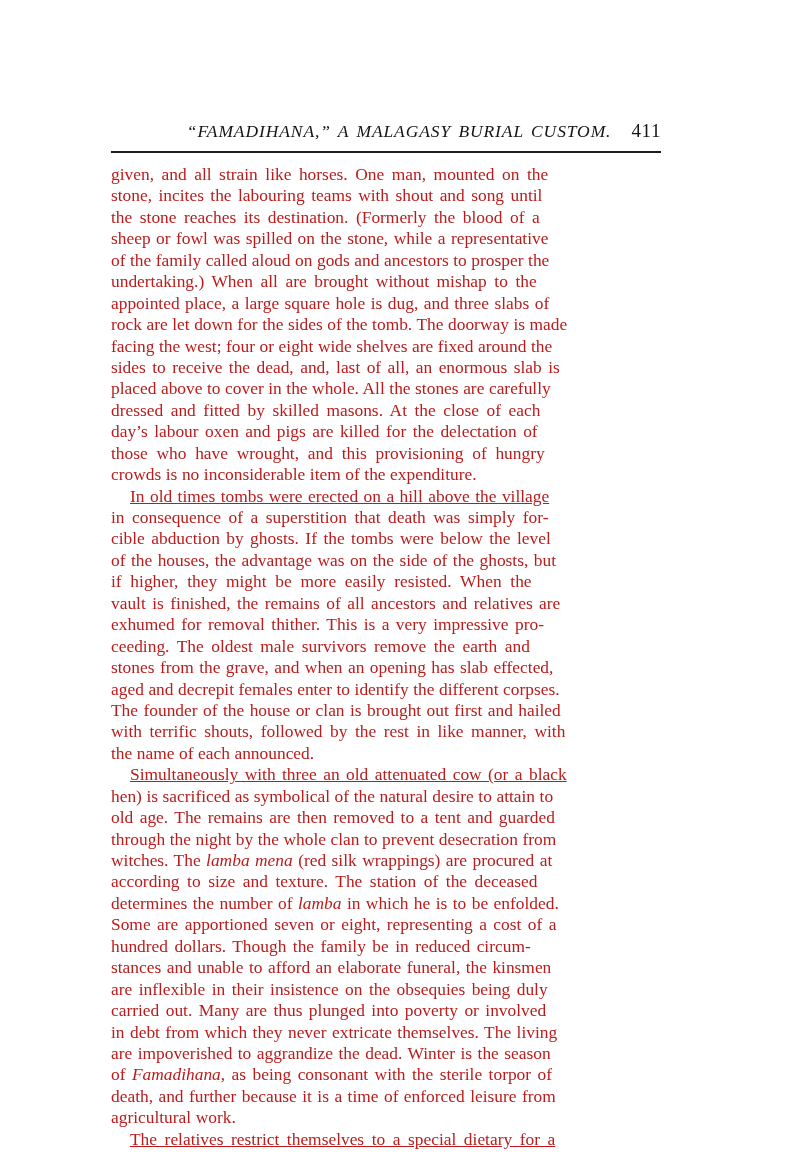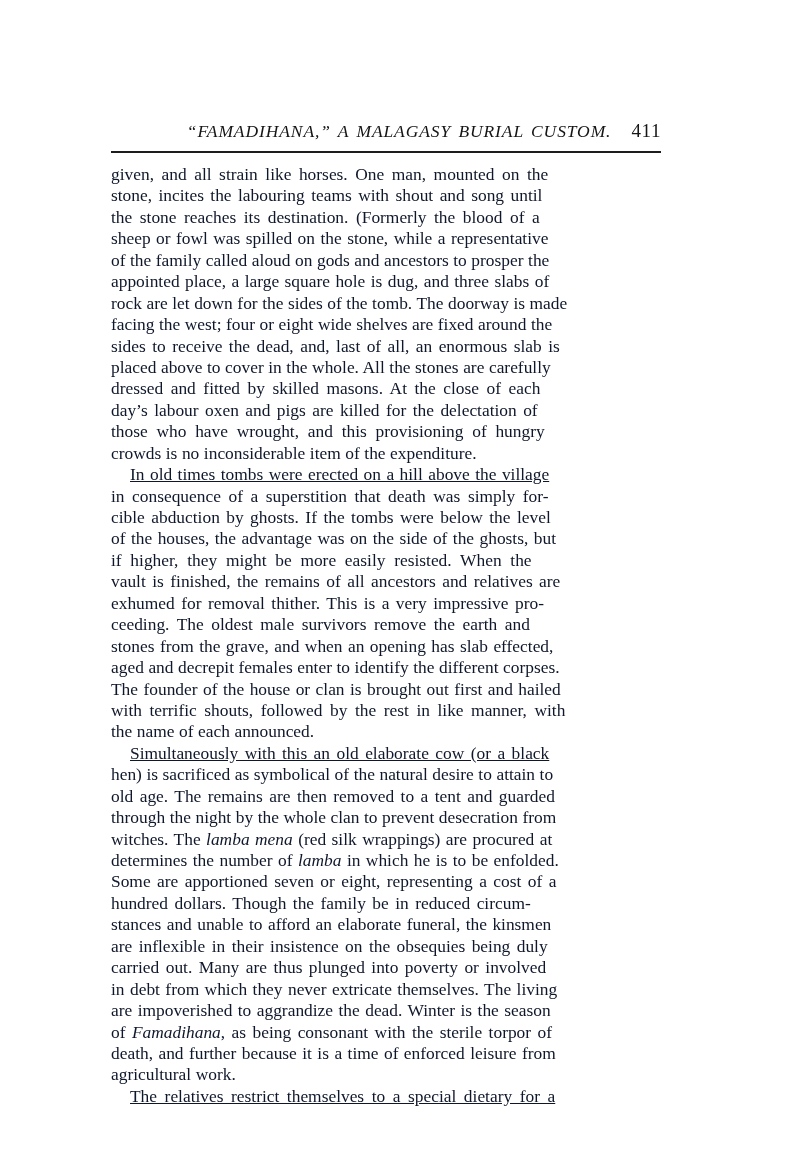--- a/index.html
+++ b/index.html
@@ -69,21 +69,21 @@
   }
 
   .para { margin: 0; }
 
   
   .ln {
     display: block;
     height: 21.45px;
     line-height: 21.45px;
     white-space: nowrap;
-    color: #0f172a;
+    color: #b91c1c;
   }
   
   .ln.indent { padding-left: 19px; text-decoration: underline; }
 
   
   .ws0  { word-spacing: 0.2px; }
   .ws1  { word-spacing: 1.1px; }
   .ws2  { word-spacing: 2.1px; }
   .ws3  { word-spacing: 3.2px; }
   .ws4  { word-spacing: 4.4px; }
@@ -105,20 +105,21 @@
 
     <div class="head-rule"></div>
 
     <div class="body-text" id="body-text">
         <p class="para">
           <span class="ln ws3"><span>given, and all strain like horses.  One man, mounted on the</span></span>
           <span class="ln ws2"><span>stone, incites the labouring teams with shout and song until</span></span>
           <span class="ln ws3"><span>the stone reaches its destination.  (Formerly the blood of a</span></span>
           <span class="ln ws1"><span>sheep or fowl was spilled on the stone, while a representative</span></span>
           <span class="ln ws0"><span>of the family called aloud on gods and ancestors to prosper the</span></span>
+          <span class="ln ws3"><span>undertaking.)  When all are brought without mishap to the</span></span>
           <span class="ln ws1"><span>appointed place, a large square hole is dug, and three slabs of</span></span>
           <span class="ln ws0"><span>rock are let down for the sides of the tomb.  The doorway is made</span></span>
           <span class="ln ws0"><span>facing the west; four or eight wide shelves are fixed around the</span></span>
           <span class="ln ws2"><span>sides to receive the dead, and, last of all, an enormous slab is</span></span>
           <span class="ln ws0"><span>placed above to cover in the whole.  All the stones are carefully</span></span>
           <span class="ln ws3"><span>dressed and fitted by skilled masons.  At the close of each</span></span>
           <span class="ln ws2"><span>day’s labour oxen and pigs are killed for the delectation of</span></span>
           <span class="ln ws4"><span>those who have wrought, and this provisioning of hungry</span></span>
           <span class="ln ws0"><span>crowds is no inconsiderable item of the expenditure.</span></span>
         </p>
@@ -131,25 +132,26 @@
           <span class="ln ws2"><span>vault is finished, the remains of all ancestors and relatives are</span></span>
           <span class="ln ws2"><span>exhumed for removal thither.  This is a very impressive pro-</span></span>
           <span class="ln ws3"><span>ceeding.  The oldest male survivors remove the earth and</span></span>
           <span class="ln ws1"><span>stones from the grave, and when an opening has slab effected,</span></span>
           <span class="ln ws0"><span>aged and decrepit females enter to identify the different corpses.</span></span>
           <span class="ln ws1"><span>The founder of the house or clan is brought out first and  hailed</span></span>
           <span class="ln ws3"><span>with terrific shouts, followed by the rest in like manner, with</span></span>
           <span class="ln ws0"><span>the name of each announced.</span></span>
         </p>
         <p class="para">
-          <span class="ln ws2 indent"><span>Simultaneously with this an old elaborate cow (or a black</span></span>
+          <span class="ln ws2 indent"><span>Simultaneously with three an old attenuated cow (or a black</span></span>
           <span class="ln ws0"><span>hen) is sacrificed as symbolical of the natural desire to attain to</span></span>
           <span class="ln ws2"><span>old age.  The remains are then removed to a tent and  guarded</span></span>
           <span class="ln ws0"><span>through the night by the whole clan to prevent desecration from</span></span>
           <span class="ln ws1"><span>witches.  The </span><em class="term">lamba mena</em><span> (red silk wrappings) are procured at</span></span>
+          <span class="ln ws3"><span>according to size and texture.  The station of the deceased</span></span>
           <span class="ln ws1"><span>determines the number of </span><em class="term">lamba</em><span> in which he is to be enfolded.</span></span>
           <span class="ln ws2"><span>Some are apportioned seven or eight, representing a cost of a</span></span>
           <span class="ln ws2"><span>hundred dollars.  Though the family be in reduced circum-</span></span>
           <span class="ln ws1"><span>stances and unable to afford an elaborate funeral, the kinsmen</span></span>
           <span class="ln ws2"><span>are inflexible in their insistence on the obsequies being duly</span></span>
           <span class="ln ws2"><span>carried out.  Many are thus plunged into poverty or involved</span></span>
           <span class="ln ws1"><span>in debt from which they never extricate themselves.  The living</span></span>
           <span class="ln ws1"><span>are impoverished to aggrandize the dead.  Winter is the season</span></span>
           <span class="ln ws2"><span>of </span><em class="term">Famadihana</em><span>, as being consonant with the sterile torpor of</span></span>
           <span class="ln ws1"><span>death, and further because it is a time of enforced leisure from</span></span>

